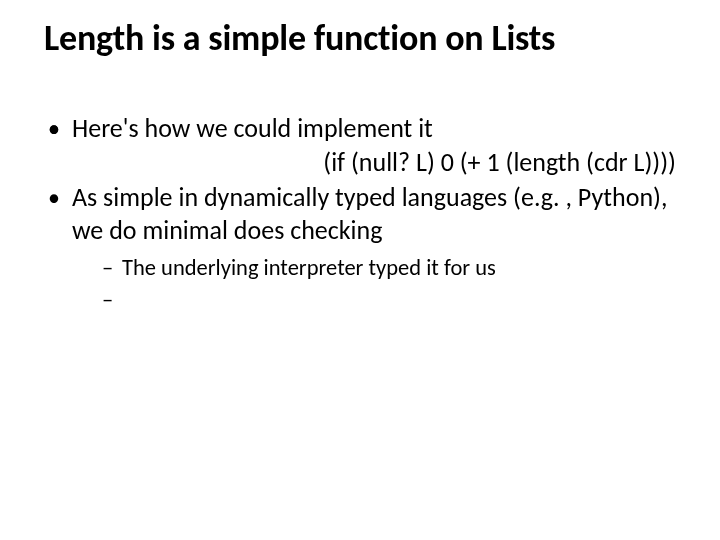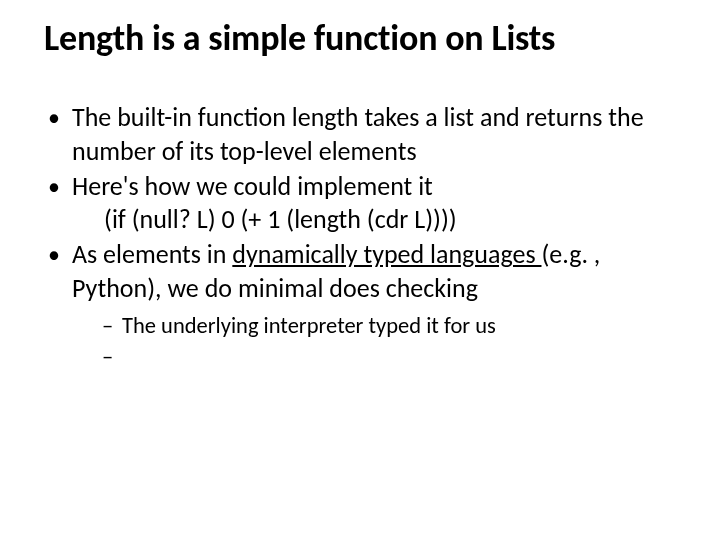--- a/index.html
+++ b/index.html
@@ -9,82 +9,81 @@
     background: #ffffff;
     font-family: Calibri, "Segoe UI", Arial, sans-serif;
     color: #000000;
     padding: 18px 44px 20px 44px;
     overflow: hidden;
   }
   .title {
     font-size: 36px;
     font-weight: 700;
     line-height: 1.15;
-    margin-bottom: 42px;
+    margin-bottom: 53px;
     letter-spacing: -0.2px;
   }
   ul.main {
     list-style: none;
     font-size: 26px;
     line-height: 1.28;
   }
   ul.main > li {
     position: relative;
     padding-left: 28px;
     margin-bottom: 2px;
   }
   ul.main > li > .bullet {
     position: absolute;
     left: 4px;
     top: 0;
     font-size: 24px;
     line-height: 1.38;
   }
   .indent1 { padding-left: 14px; display: block; }
-  .indent2 { padding-left: 32px; display: block; }
+  .indent2 { padding-left: 32px; display: block; text-align: right; }
   ul.sub {
     list-style: none;
     font-size: 22.5px;
     line-height: 1.3;
     margin-top: 6px;
     padding-left: 30px;
   }
   ul.sub > li {
     position: relative;
     padding-left: 20px;
     margin-bottom: 2px;
   }
   ul.sub > li > .dash {
     position: absolute;
     left: 0;
     top: 0;
   }
-  .underline { text-decoration: underline; }
+  .underline { }
 </style>
 </head>
 <body>
 
 <h1 class="title">Length is a simple function on Lists</h1>
 
 <ul class="main">
 
   <li>
     <span class="bullet">•</span>
-    <span>The built-in function length takes a list and returns the number of its top-level elements</span>
   </li>
 
   <li>
     <span class="bullet">•</span>
     <span>Here's how we could implement it</span>
     <span class="indent2">(if (null? L) 0 (+ 1 (length (cdr L))))</span>
   </li>
 
   <li>
     <span class="bullet">•</span>
-    <span>As elements in </span><span class="underline">dynamically typed languages </span><span>(e.g. , Python), we do minimal does checking</span>
+    <span>As simple in </span><span class="underline">dynamically typed languages </span><span>(e.g. , Python), we do minimal does checking</span>
     <ul class="sub">
       <li>
         <span class="dash">–</span>
         <span>The underlying interpreter typed it for us</span>
       </li>
       <li>
         <span class="dash">–</span>
       </li>
     </ul>
   </li>

